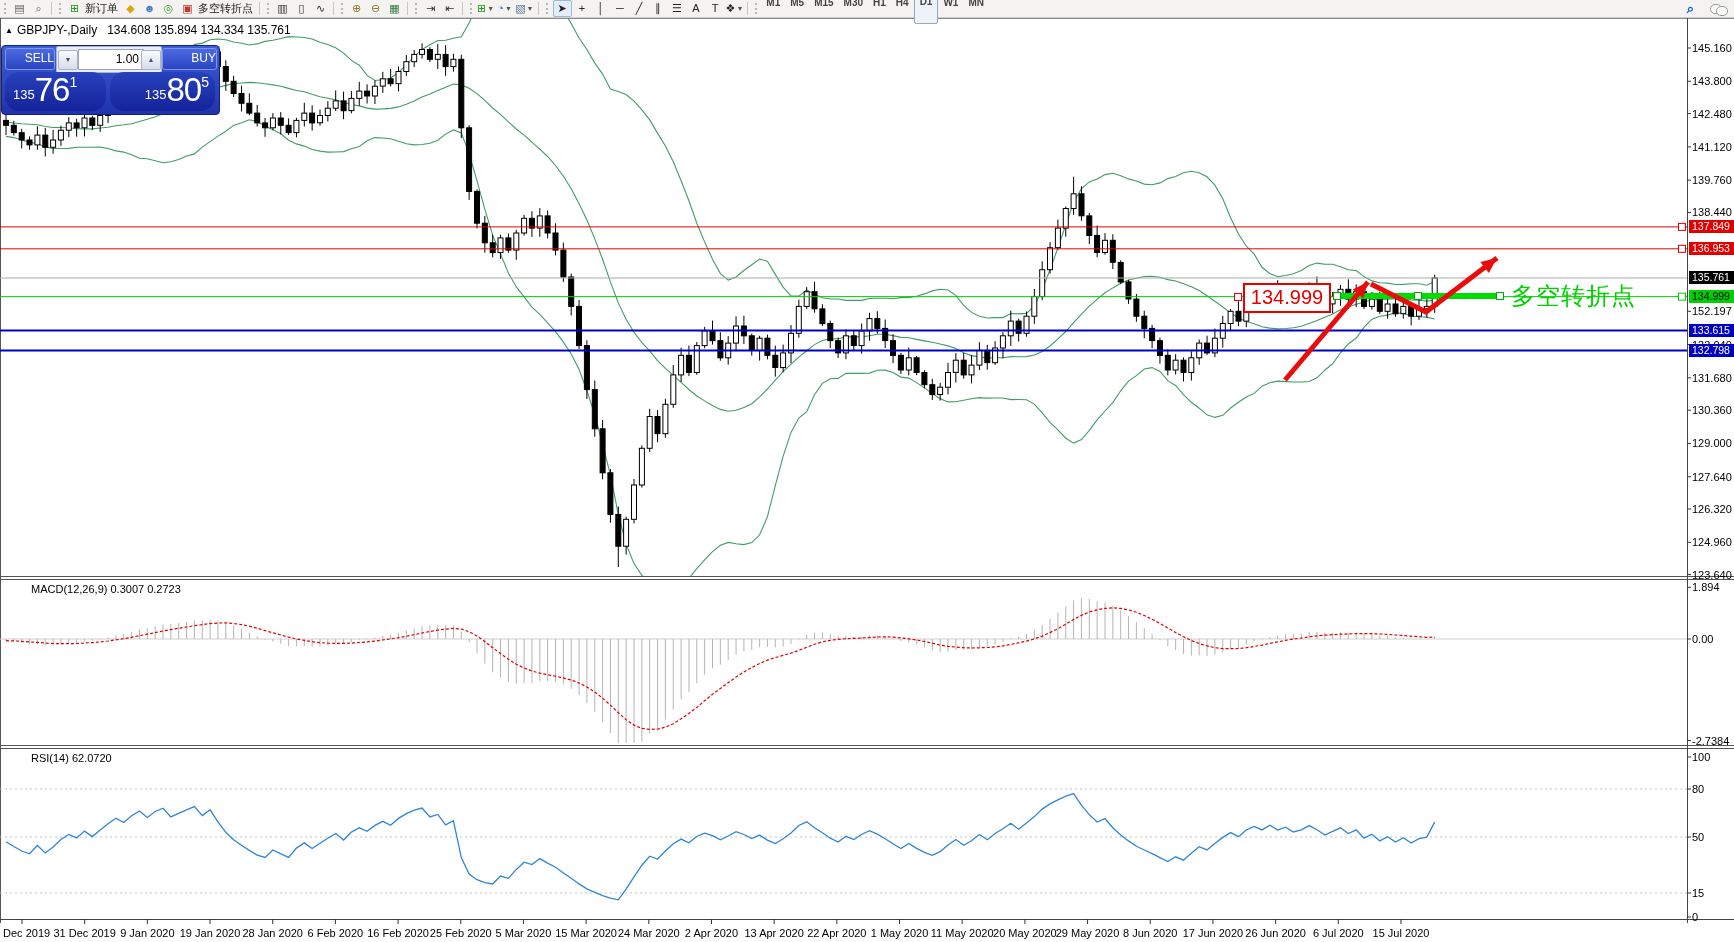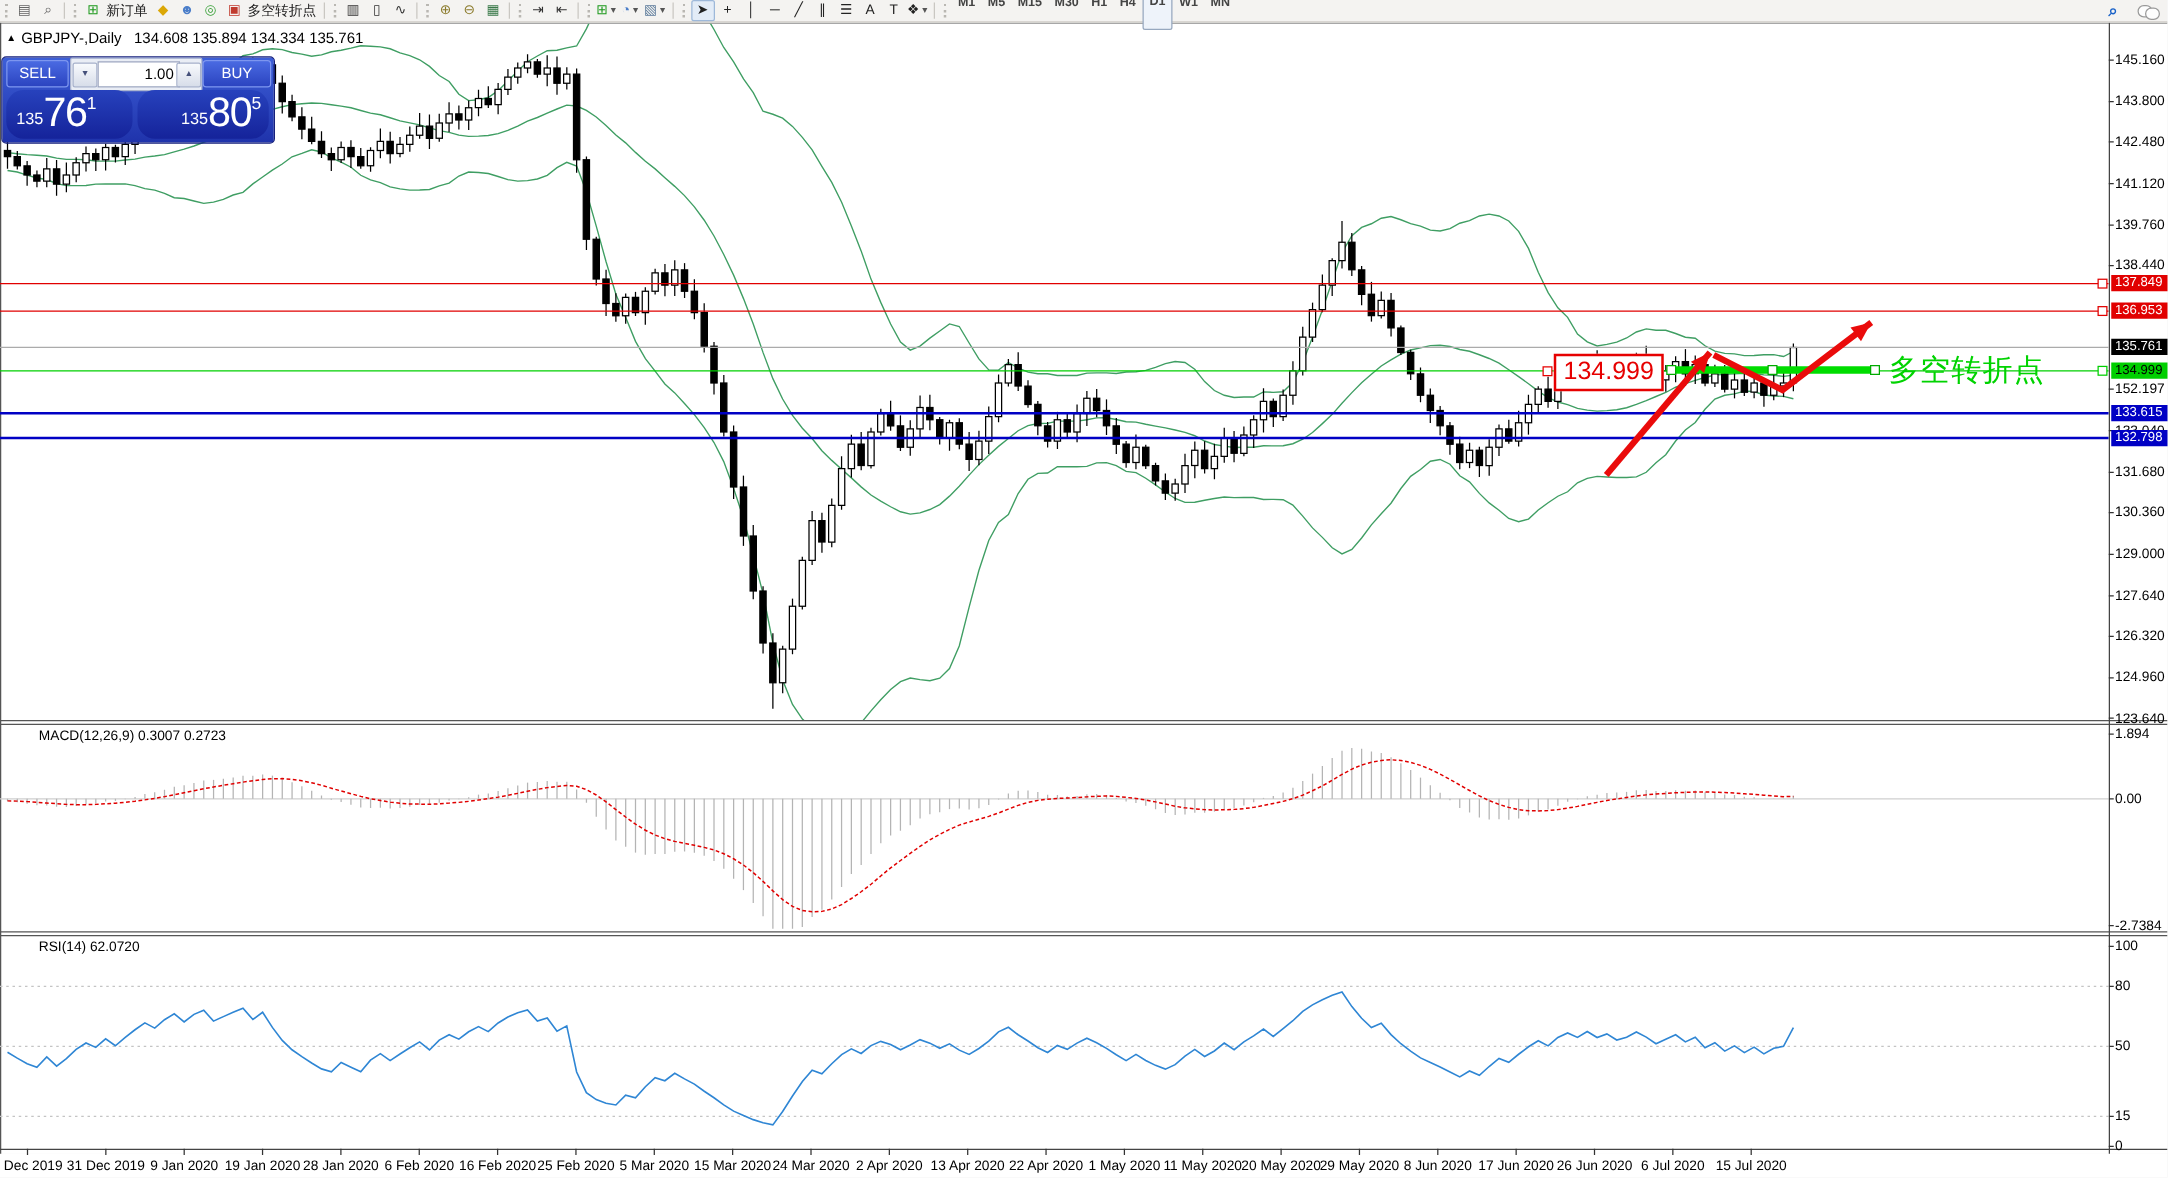--- a/index.html
+++ b/index.html
@@ -29,21 +29,21 @@
   
   #title-line{position:absolute;left:5px;top:23px;font-size:12px;color:#000;z-index:3;}
   #title-line .tri{font-size:8px;vertical-align:1px;margin-right:4px;}
   #title-line .ohlc{margin-left:10px;}
   
   #trade-panel{position:absolute;left:1px;top:45px;width:217px;height:68px;z-index:4;
       background:linear-gradient(#3d5fd8,#1f33ab);border:1px solid #16207c;border-radius:4px;
       color:#fff;}
   .tp-row1{position:absolute;left:0;top:0;width:100%;height:24px;}
   .tp-btn{position:absolute;top:2px;height:20px;background:linear-gradient(#4a6ae2,#2b44c0);
-      border:1px solid #7d96ef;border-radius:3px;color:#fff;font-size:12px;text-align:center;line-height:19px;}
+      border:1px solid #7d96ef;border-radius:3px;color:#fff;font-size:12px;text-align:right;line-height:19px;}
   #sell-btn{left:3px;width:48px;}
   #buy-btn{left:160px;width:53px;}
   .vol-box{position:absolute;left:54px;top:0px;width:104px;height:25px;background:#e9edf5;
       border:1px solid #aab4cf;border-radius:2px;}
   .vol-input{position:absolute;left:21px;top:2px;width:60px;height:19px;background:#fff;border:1px solid #9aa4bf;
       color:#000;font-size:12px;text-align:right;padding-right:4px;line-height:19px;}
   .spin{position:absolute;top:3px;width:18px;height:18px;background:linear-gradient(#f8fafd,#d7dde9);
       border:1px solid #a8b2cc;border-radius:2px;color:#45507a;font-size:7px;text-align:center;line-height:18px;}
   #vol-down{left:1px;}
   #vol-up{left:84px;}

